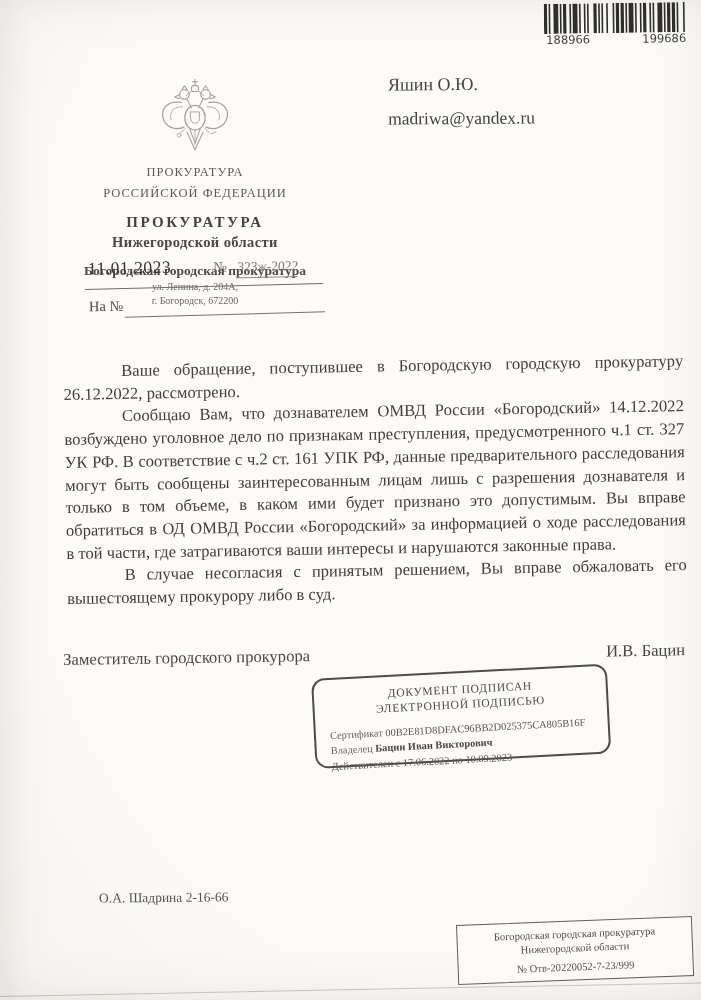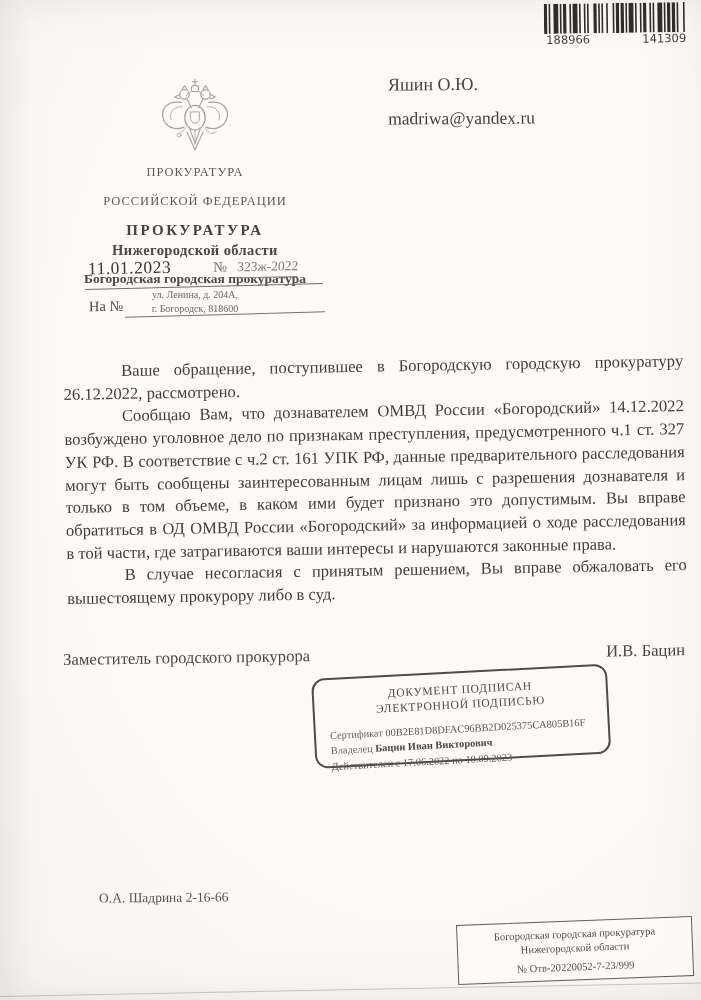--- a/index.html
+++ b/index.html
@@ -112,21 +112,21 @@
         <rect x="108.8" y="0" width="1.6" height="30" fill="#2f2e2c"></rect>
         <rect x="113.6" y="0" width="4.8" height="30" fill="#2f2e2c"></rect>
         <rect x="120.0" y="0" width="1.6" height="30" fill="#2f2e2c"></rect>
         <rect x="123.2" y="0" width="3.2" height="30" fill="#2f2e2c"></rect>
         <rect x="128.0" y="0" width="3.2" height="30" fill="#2f2e2c"></rect>
         <rect x="132.8" y="0" width="1.6" height="30" fill="#2f2e2c"></rect>
         <rect x="139.2" y="0" width="1.6" height="30" fill="#2f2e2c"></rect>
       </svg>
     <div class="barcode-nums">
       <span>188966</span>
-      <span>141309</span>
+      <span>199686</span>
     </div>
   </div>
 
   <div class="letterhead">
     <div class="emblem">
       <svg viewBox="0 0 110 112" width="80" height="82" xmlns="http://www.w3.org/2000/svg">
         <g stroke="#97938c" fill="none" stroke-width="2" stroke-linecap="round" stroke-linejoin="round">
           <path d="M55 4 v7 M51.5 7.5 h7" stroke-width="1.5"></path>
           <path d="M50 17 a5 4.5 0 0 1 10 0 l-1 4 h-8 z" stroke-width="1.5"></path>
           <path d="M50 20 L43 27 M60 20 L67 27" stroke-width="1.3"></path>
@@ -146,26 +146,26 @@
           <path d="M41 72 l-6 6 M69 72 l6 6" stroke-width="1.3"></path>
           <circle cx="33" cy="81" r="2.6" stroke-width="1.2"></circle>
           <path d="M77 79 l7 -2.5" stroke-width="1.2"></path>
           <path d="M48 73 L55 92 L62 73" stroke-width="1.5"></path>
           <path d="M44 77 L55 101 L66 77" stroke-width="1.5"></path>
           <path d="M55 74 v20" stroke-width="1.1"></path>
         </g>
       </svg>
     </div>
     <div class="lh-fed">ПРОКУРАТУРА</div>
-    <div class="lh-fed" style="margin-top:12px;text-align:center;">РОССИЙСКОЙ ФЕДЕРАЦИИ</div>
+    <div class="lh-fed" style="margin-top:4px;text-align:center;">РОССИЙСКОЙ ФЕДЕРАЦИИ</div>
     <div class="lh-prok">ПРОКУРАТУРА</div>
     <div class="lh-obl">Нижегородской области</div>
     <div class="lh-office">Богородская городская прокуратура</div>
     <div class="lh-addr">ул. Ленина, д. 204А,</div>
-    <div class="lh-addr">г. Богородск, 818600</div>
+    <div class="lh-addr">г. Богородск, 672200</div>
   </div>
 
   <div class="date-row">
     <span class="date-text">11.01.2023</span>
     <span class="num-sign">№</span>
     <span class="num-text">323ж-2022</span>
   </div>
   <div class="date-line"></div>
 
   <div class="na-row">

